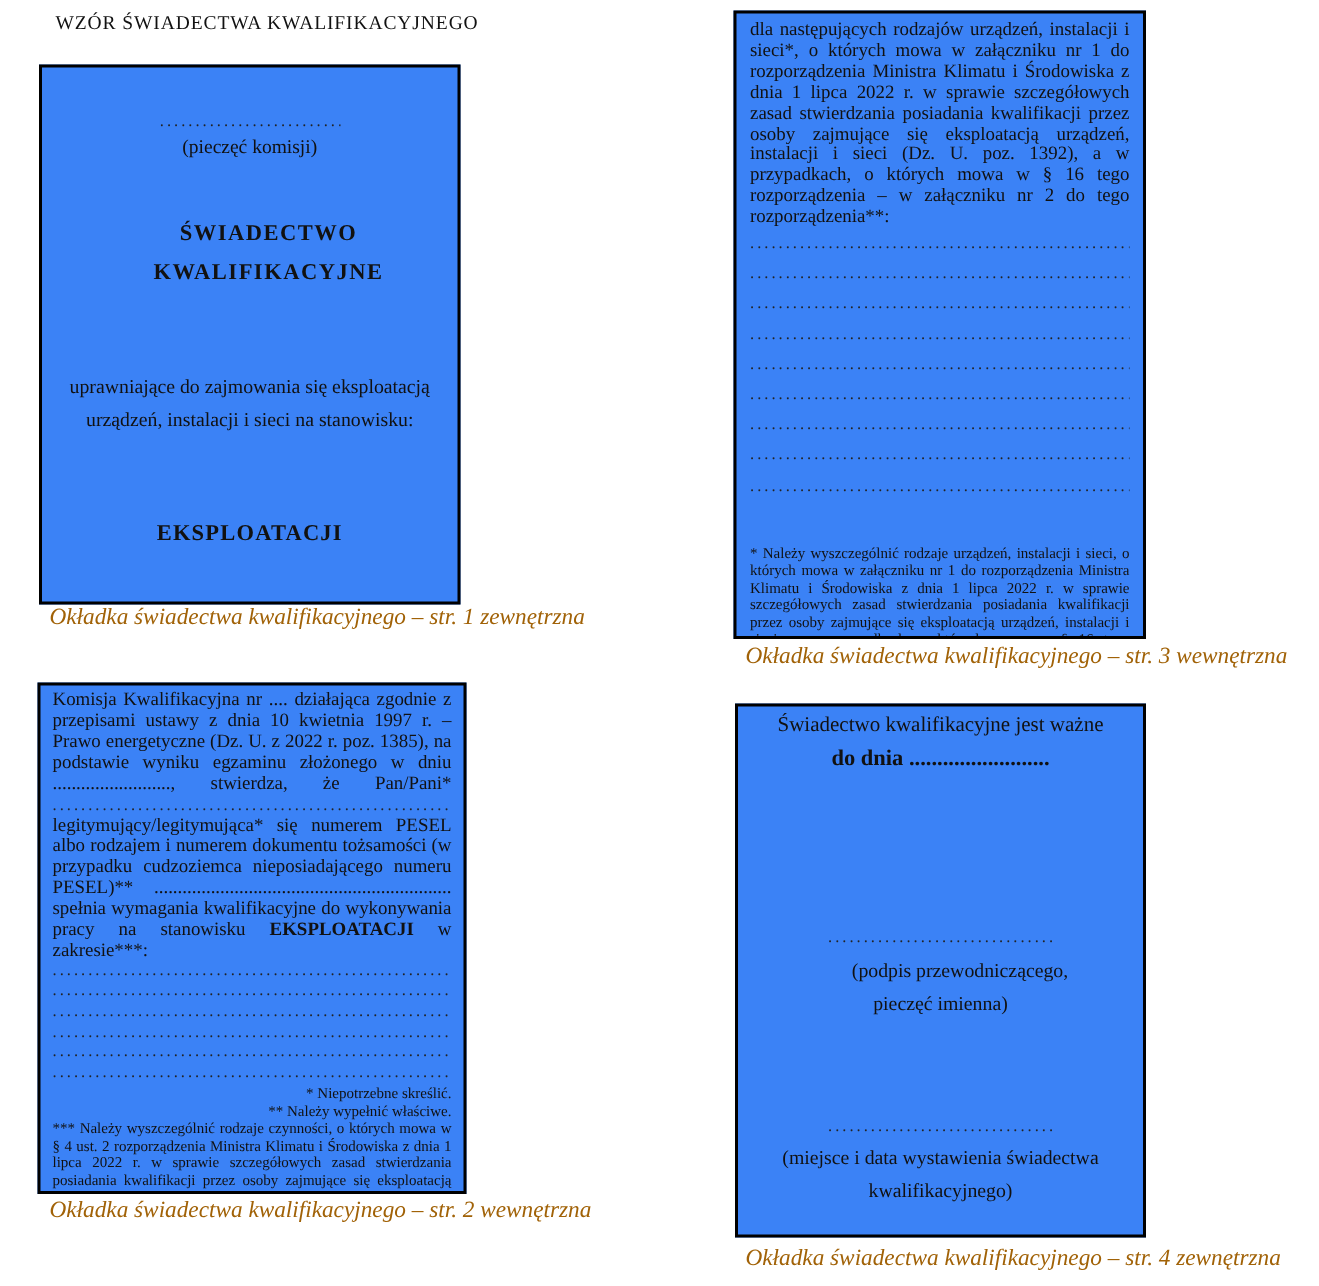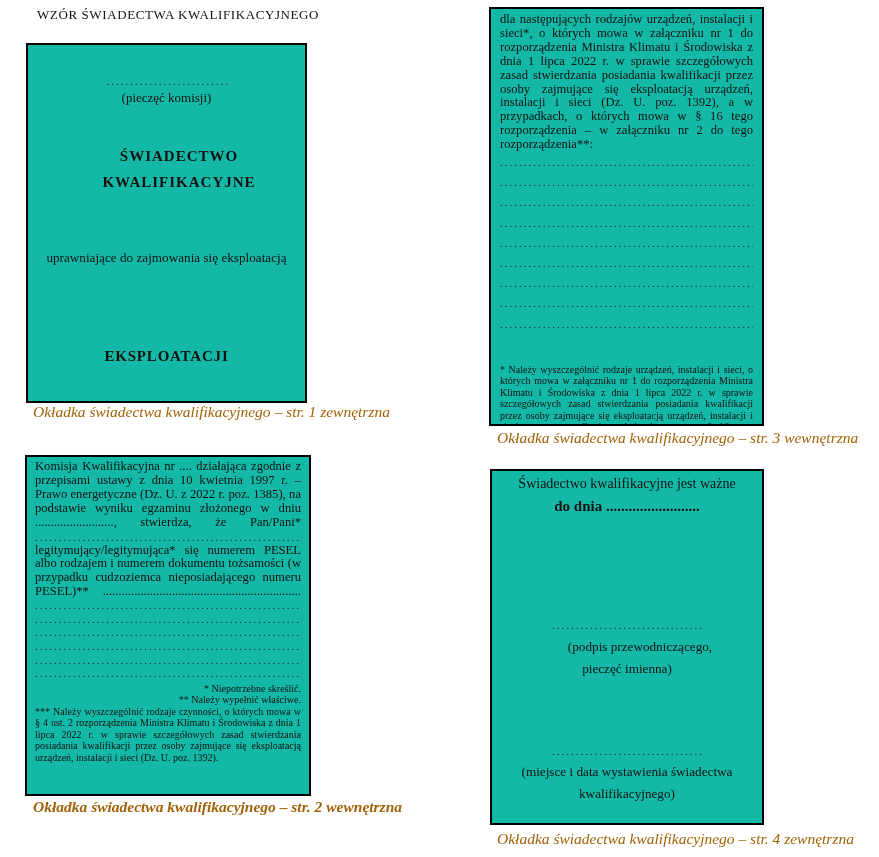--- a/index.html
+++ b/index.html
@@ -6,32 +6,32 @@
   html,body { background:#ffffff; }
   body {
     width:879px; height:857px; position:relative;
     font-family:"Liberation Serif", serif; color:#111111; overflow:hidden;
   }
   .heading {
     position:absolute; left:37px; top:7px;
     font-size:13px; letter-spacing:0.6px; white-space:nowrap;
   }
   .box {
-    position:absolute; border:2px solid #000000; background:#14b8a6; overflow:hidden;
+    position:absolute; border:2px solid #000000; background:#3b82f6; overflow:hidden;
   }
   #box1 { left:26px;  top:43px;  width:281px; height:360px; text-align:center; }
   #box2 { left:25px;  top:455px; width:286px; height:341px; padding:3px 8px 16px 8px; }
   #box3 { left:489px; top:7px;   width:275px; height:419px; padding:4px 9px 0 9px; }
   #box4 { left:490px; top:469px; width:274px; height:356px; text-align:center; }
 
   .caption {
     position:absolute; font-style:italic; font-size:15.5px; white-space:nowrap; color:#a16207;
   }
   #cap1 { left:33px;  top:403px; }
-  #cap2 { left:33px;  top:798px;font-weight:bold; }
+  #cap2 { left:33px;  top:798px; }
   #cap3 { left:497px; top:429px; }
   #cap4 { left:497px; top:830px; }
 
   
   .abs { position:absolute; left:0; width:100%; text-align:center; }
 
   
   #box1 .stamp-dots { top:30px; left:50%; width:120px; transform:translateX(-50%); }
   #box1 .stamp-label { top:45px; font-size:13px; }
   #box1 .t1 { top:103px; } #box1 .t2 { top:129px; } #box1 .t3 { top:155px; }
@@ -73,28 +73,30 @@
 <body>
 
 <div class="heading">WZÓR ŚWIADECTWA KWALIFIKACYJNEGO</div>
 
 <div class="box" id="box1">
   <div class="abs stamp-dots dotfill">........................................................................................................................................................................</div>
   <div class="abs stamp-label">(pieczęć komisji)</div>
   <div class="abs title t1">ŚWIADECTWO</div>
   <div class="abs title t2">KWALIFIKACYJNE</div>
   <div class="abs sub s1">uprawniające do zajmowania się eksploatacją</div>
+  <div class="abs sub s2">urządzeń, instalacji i sieci na stanowisku:</div>
   <div class="abs pos">EKSPLOATACJI</div>
 </div>
 <div class="caption" id="cap1">Okładka świadectwa kwalifikacyjnego – str. 1 zewnętrzna</div>
 
 <div class="box" id="box2">
   <p class="jp jl">Komisja Kwalifikacyjna nr .... działająca zgodnie z przepisami ustawy z dnia 10 kwietnia 1997 r. – Prawo energetyczne (Dz. U. z 2022 r. poz. 1385), na podstawie wyniku egzaminu złożonego w dniu ........................., stwierdza, że Pan/Pani*</p>
   <div class="dotline p2full">........................................................................................................................................................................</div>
   <p class="jp jl">legitymujący/legitymująca* się numerem PESEL albo rodzajem i numerem dokumentu tożsamości (w przypadku cudzoziemca nieposiadającego numeru PESEL)** ...............................................................</p>
+  <p class="jp"><span>spełnia wymagania kwalifikacyjne do wykonywania pracy na stanowisku </span><b>EKSPLOATACJI</b><span> w zakresie***:</span></p>
   <div>
       <div class="dotline p2dot">........................................................................................................................................................................</div>
       <div class="dotline p2dot">........................................................................................................................................................................</div>
       <div class="dotline p2dot">........................................................................................................................................................................</div>
       <div class="dotline p2dot">........................................................................................................................................................................</div>
       <div class="dotline p2dot">........................................................................................................................................................................</div>
       <div class="dotline p2dot">........................................................................................................................................................................</div>
     </div>
   <div id="p2-fngap"></div>
   <div class="fnline">* Niepotrzebne skreślić.</div>

